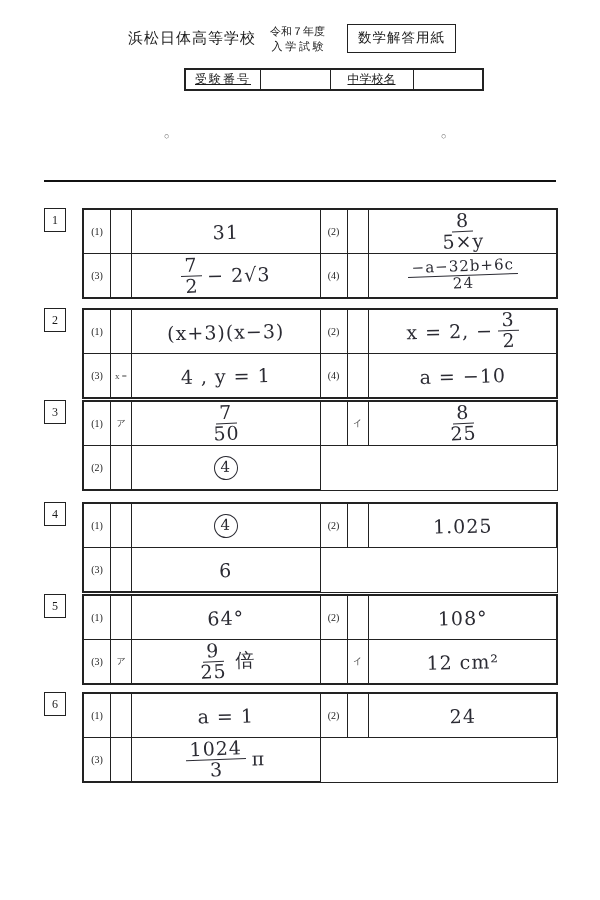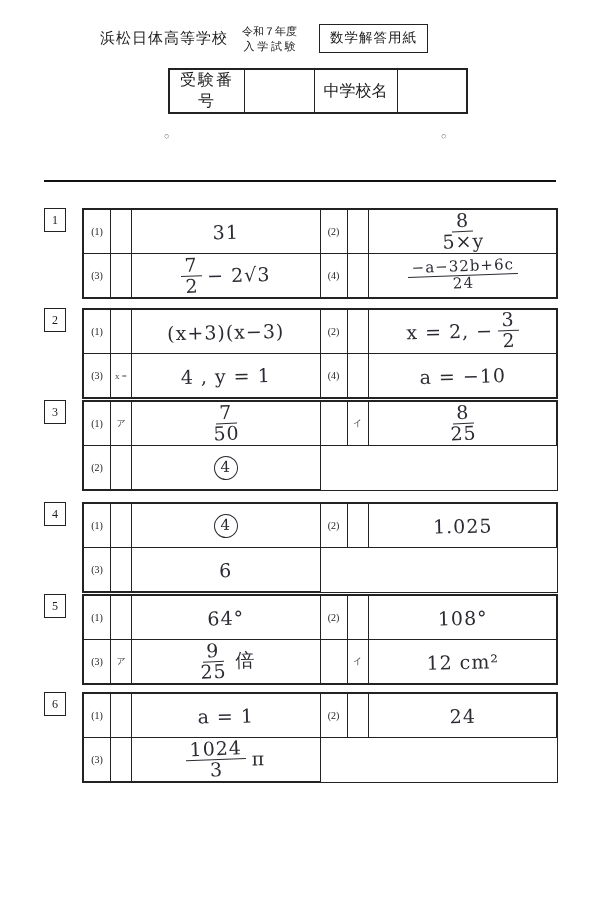--- a/index.html
+++ b/index.html
@@ -9,44 +9,45 @@
     font-family:"Liberation Serif", serif;
     color:#1a1a1a;
     position:relative;
     overflow:hidden;
   }
   .sheet{position:absolute;inset:0;}
 
   
   .header{
     position:absolute;left:0;top:24px;width:528px;
-    display:flex;justify-content:center;align-items:flex-start;
+    display:flex;justify-content:center;align-items:flex-start;padding-left:28px;
   }
   .hdr-inner{display:flex;align-items:center;gap:14px;}
   .school-name{
     font-size:15px;letter-spacing:1px;font-family:"Liberation Serif", serif;
     white-space:nowrap;
   }
   .exam-year{
     font-size:11px;line-height:1.35;text-align:center;white-space:nowrap;
   }
   .sheet-title{
     border:1.5px solid #222;
     padding:4px 10px 5px 10px;
     font-size:13.5px;letter-spacing:1px;white-space:nowrap;
     margin-left:8px;
   }
 
   
   .idtable{
-    position:absolute;left:168px;top:68px;
+    position:absolute;left:184px;top:68px;
     width:298px;
     border:1px solid #222;
     border-collapse:collapse;
-    font-size:16px;
+    font-size:12px;
+    text-decoration:underline;
   }
   .idtable table{border-collapse:collapse;width:100%;}
   .idtable td{
     border:1px solid #222;
     height:19px;
     padding:0 4px;
     text-align:center;
     vertical-align:middle;
   }
   .lbl{width:66px;background:#fff;letter-spacing:2px;}

